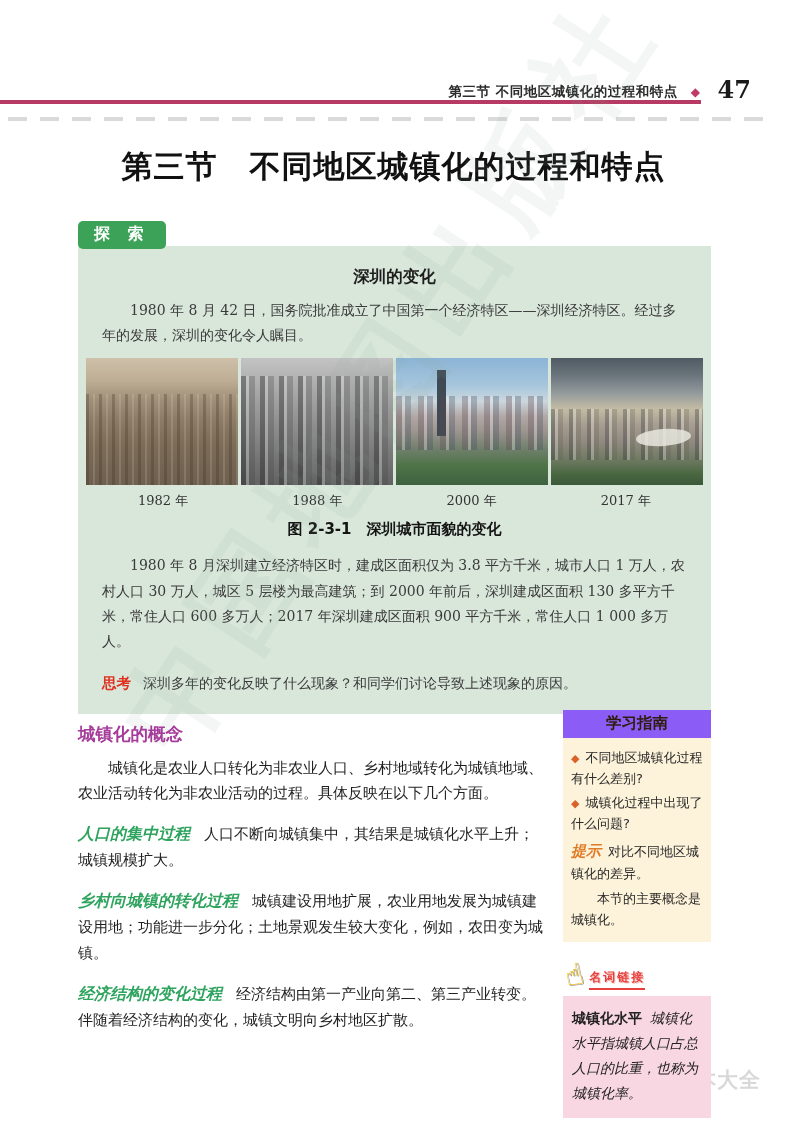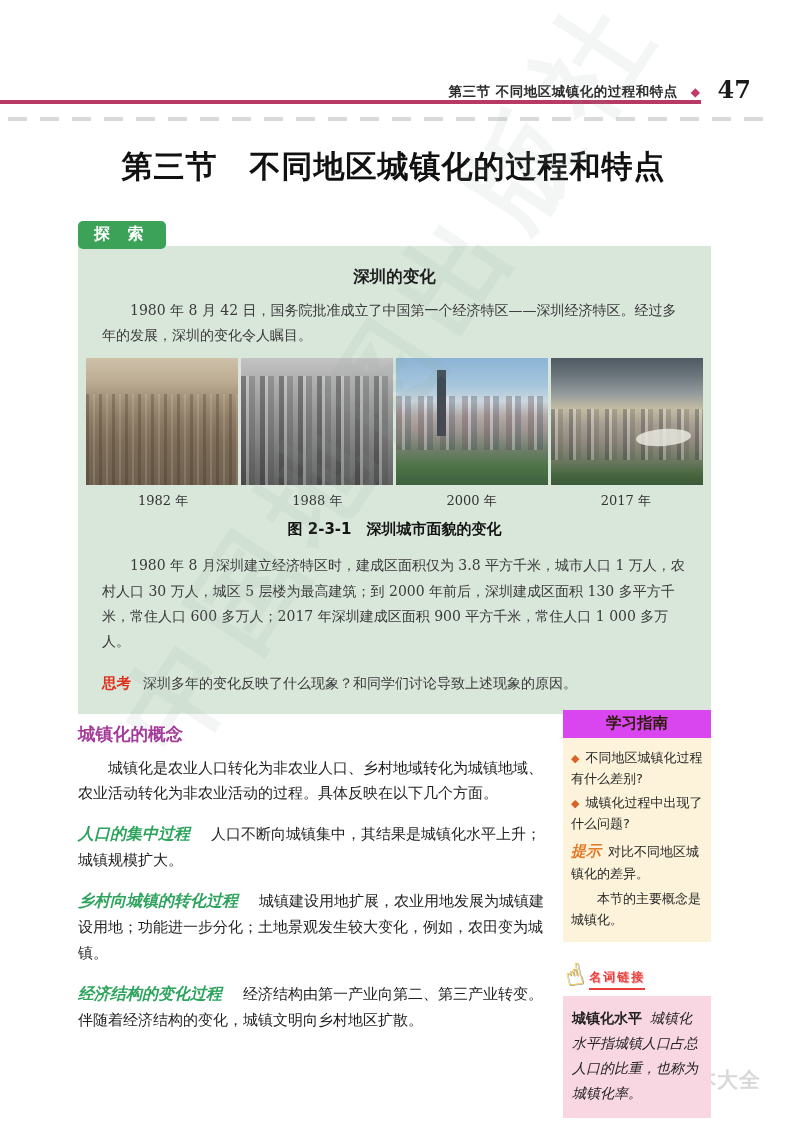--- a/index.html
+++ b/index.html
@@ -57,25 +57,25 @@
   .year-row span{flex:1;text-align:center;font-size:13px;color:#333;
     font-family:"DejaVu Serif","Liberation Serif",serif;}
   .fig-caption{text-align:center;font-weight:bold;font-size:15px;color:#141414;margin:10px 0 14px;}
   .think{margin:16px 0 4px;}
   .think-label{color:#e0301e;font-weight:bold;font-family:"DejaVu Sans",sans-serif;margin-right:12px;font-size:14.5px;}
   
   .columns{position:absolute;top:710px;left:78px;width:633px;display:flex;gap:19px;z-index:6;}
   .col-main{width:466px;flex:0 0 466px;}
   .concept-heading{color:#a53c9b;font-size:17.5px;font-weight:bold;margin:12px 0 10px;}
   .body-p{font-size:15px;line-height:1.68;color:#1f1f1f;margin:0 0 15px;}
-  .sub-heading{color:#2ea45e;font-weight:bold;font-style:italic;font-size:16px;margin-right:21px;}
+  .sub-heading{color:#2ea45e;font-weight:bold;font-style:italic;font-size:16px;margin-right:14px;}
   
   .col-side{width:148px;flex:0 0 148px;}
   .study-guide{margin-top:0;}
-  .sg-header{background:#d946ef;text-align:center;font-weight:bold;font-size:15.5px;color:#2e1d0c;
+  .sg-header{background:#8b5cf6;text-align:center;font-weight:bold;font-size:15.5px;color:#2e1d0c;
     padding:3px 0 4px;}
   .sg-body{background:#fdf3da;padding:9px 8px 12px;font-size:13px;line-height:1.62;color:#2a2a2a;}
   .sg-q{margin:0 0 3px;}
   .sg-diamond{color:#d8622a;font-size:11px;margin-right:6px;}
   .sg-hint{margin:5px 0 0;}
   .hint-label{color:#e07b28;font-style:italic;font-weight:bold;font-size:15px;margin-right:7px;}
   .sg-note{margin:3px 0 0;text-indent:2em;}
   .term-link{margin-top:18px;}
   .tl-header{display:flex;align-items:flex-end;margin-bottom:6px;}
   .hand-icon{color:#edb90a;font-size:30px;line-height:1;margin:0 6px 0 2px;

